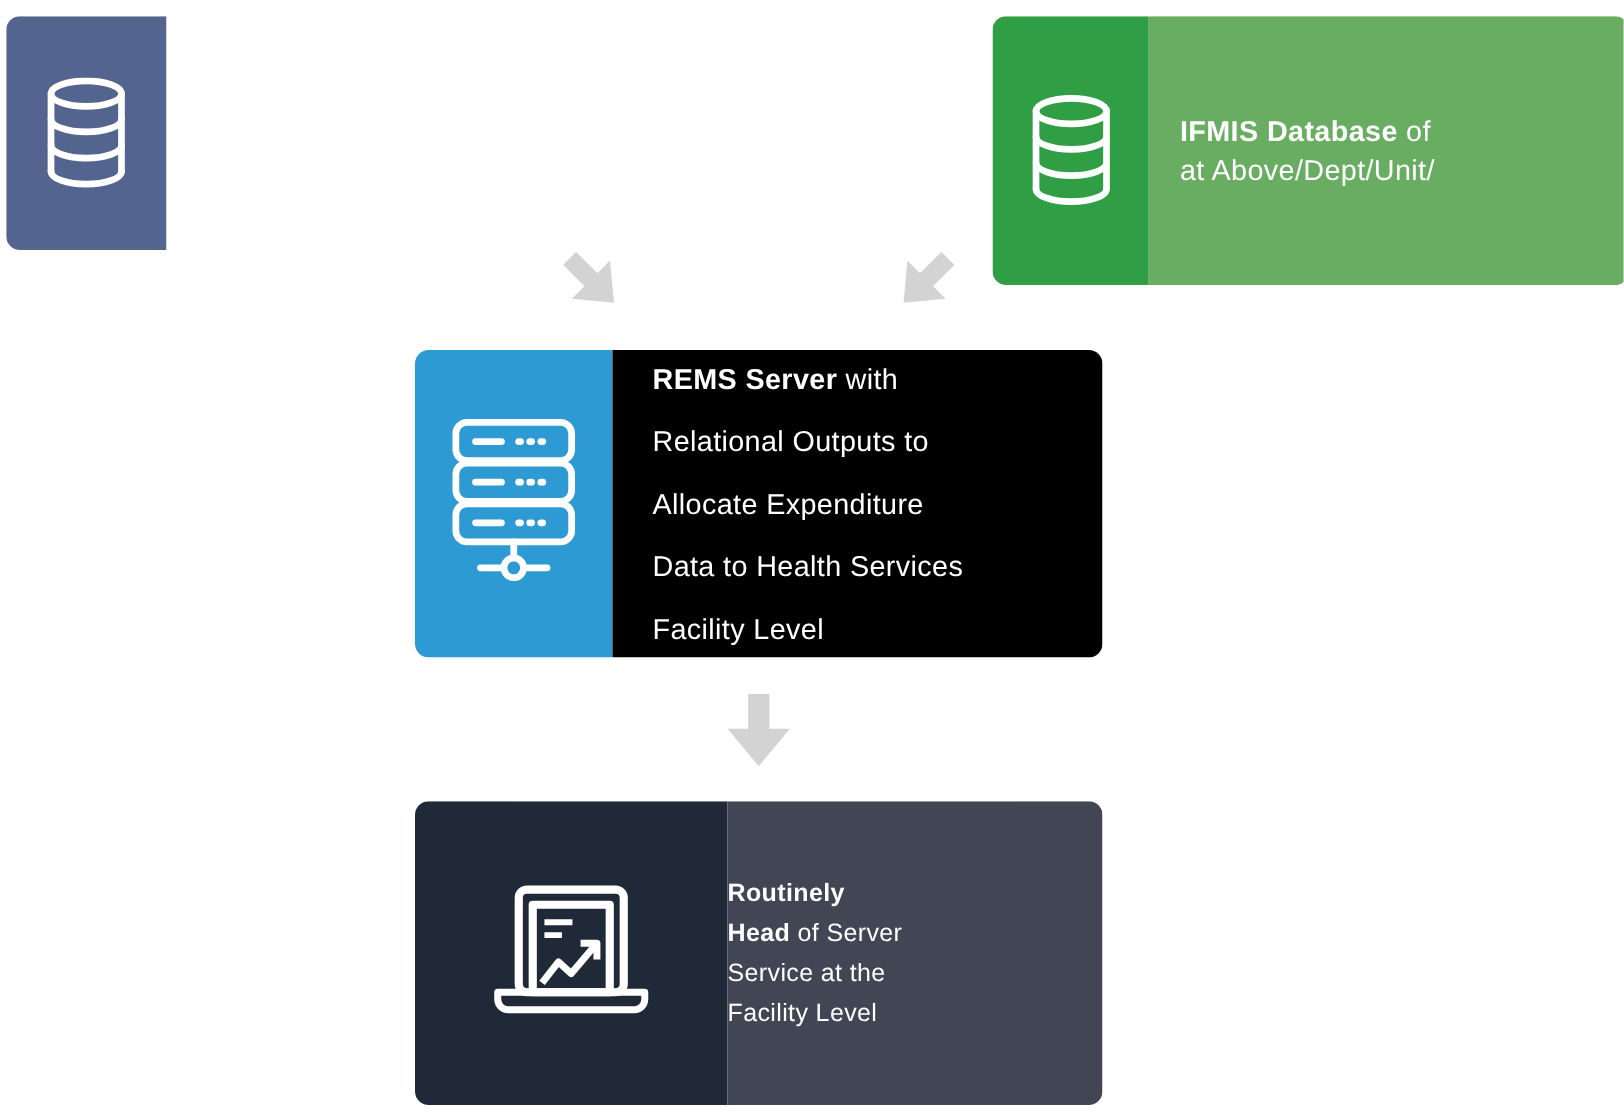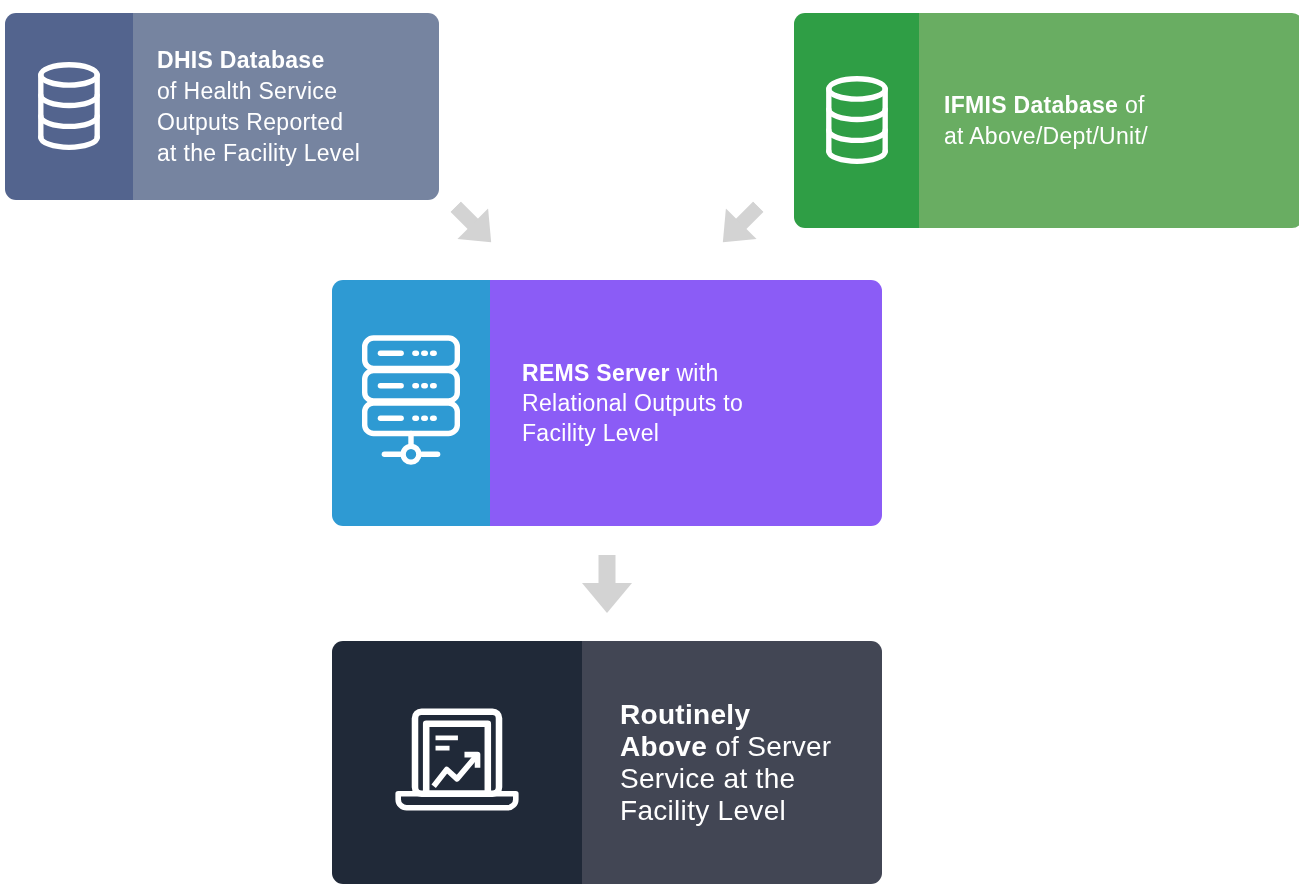--- a/index.html
+++ b/index.html
@@ -44,21 +44,21 @@
   #box-ifmis  { left: 794px; top: 13px;  width: 509px; height: 215px; }
   #box-ifmis  .icon-pane { width: 125px; }
   #box-ifmis  .text-pane { padding-left: 25px; line-height: 31px; }
 
   #box-rems   { left: 332px; top: 280px; width: 550px; height: 246px; }
   #box-rems   .icon-pane { width: 158px; }
   #box-rems   .text-pane { padding-left: 32px; line-height: 30px; }
 
   #box-output { left: 332px; top: 641px; width: 550px; height: 243px; }
   #box-output .icon-pane { width: 250px; }
-  #box-output .text-pane { padding-left: 38px; line-height: 32px; font-size: 28px; }
+  #box-output .text-pane { line-height: 32px; font-size: 20px; }
 
   .icon-svg { display: block; }
 
   
   .arrow { position: absolute; }
   .arrow svg { display: block; width: 100%; height: 100%; }
   #arrow-dhis-to-rems  { left: 452px; top: 199px; width: 44px; height: 52px; transform: rotate(-45deg); }
   #arrow-ifmis-to-rems { left: 718px; top: 199px; width: 44px; height: 52px; transform: rotate(45deg); }
   #arrow-rems-to-output{ left: 582px; top: 555px; width: 50px; height: 60px; }
 </style>
@@ -70,26 +70,20 @@
   <div class="box" id="box-dhis">
     <div class="icon-pane" style="background-color: rgb(83, 100, 142);">
       <svg class="icon-svg" width="70" height="90" viewBox="0 0 72 92" fill="none" stroke="#ffffff" stroke-width="5.5" stroke-linecap="round">
         <ellipse cx="36" cy="13" rx="29" ry="10.5"></ellipse>
         <path d="M7 13v64"></path>
           <path d="M65 13v64"></path>
         <path d="M7 34a29 10.5 0 0 0 58 0"></path>
         <path d="M7 55.5a29 10.5 0 0 0 58 0"></path>
         <path d="M7 77a29 10.5 0 0 0 58 0"></path>
       </svg>
-    </div>
-    <div class="text-pane" style="background-color: rgb(118, 132, 160);">
-      <div class="line"><b>DHIS Database</b><span></span></div>
-      <div class="line"><b></b><span>of Health Service</span></div>
-      <div class="line"><b></b><span>Outputs Reported</span></div>
-      <div class="line"><b></b><span>at the Facility Level</span></div>
     </div>
   </div>
 
   <div class="box" id="box-ifmis">
     <div class="icon-pane" style="background-color: rgb(47, 158, 69);">
       <svg class="icon-svg" width="70" height="90" viewBox="0 0 72 92" fill="none" stroke="#ffffff" stroke-width="5.5" stroke-linecap="round">
         <ellipse cx="36" cy="13" rx="29" ry="10.5"></ellipse>
         <path d="M7 13v64"></path>
           <path d="M65 13v64"></path>
         <path d="M7 34a29 10.5 0 0 0 58 0"></path>
@@ -134,23 +128,25 @@
           <path d="M72 51.5h1.5"></path>
         <path d="M54 84.5h1.5"></path>
           <path d="M63 84.5h1.5"></path>
           <path d="M72 84.5h1.5"></path>
         <path d="M50 100v13"></path>
         <circle cx="50" cy="121" r="8"></circle>
         <path d="M23 121h16"></path>
           <path d="M61 121h16"></path>
       </svg>
     </div>
-    <div class="text-pane" style="background-color: #8b5cf6;">
+    <div class="text-pane" style="background-color: #000000; gap: 20px;">
       <div class="line"><b>REMS Server</b><span> with</span></div>
       <div class="line"><b></b><span>Relational Outputs to</span></div>
+      <div class="line"><b></b><span>Allocate Expenditure</span></div>
+      <div class="line"><b></b><span>Data to Health Services</span></div>
       <div class="line"><b></b><span>Facility Level</span></div>
     </div>
   </div>
 
   <div class="arrow" id="arrow-rems-to-output" style="color: rgb(211, 211, 211);">
     <svg viewBox="0 0 50 60" fill="currentColor">
       <rect x="16.5" y="0" width="17" height="31"></rect>
       <polygon points="0,28 50,28 25,58"></polygon>
     </svg>
   </div>
@@ -162,19 +158,19 @@
         <rect x="42" y="17" width="66" height="75"></rect>
         <path d="M52 32h24" stroke-width="5"></path>
         <path d="M52 43h15" stroke-width="5"></path>
         <path d="M50 84l14-18 11 10 22-26" stroke-width="6"></path>
         <path d="M83 50h14v14" stroke-width="6"></path>
         <path d="M12 92h126v6a9 9 0 0 1 -9 9H21a9 9 0 0 1 -9 -9z" stroke-width="6"></path>
       </svg>
     </div>
     <div class="text-pane" style="background-color: rgb(66, 70, 84);">
       <div class="line"><b>Routinely</b><span></span></div>
-      <div class="line"><b>Above</b><span> of Server</span></div>
+      <div class="line"><b>Head</b><span> of Server</span></div>
       <div class="line"><b></b><span>Service at the</span></div>
       <div class="line"><b></b><span>Facility Level</span></div>
     </div>
   </div>
 
 </div>
 
 </body></html>

